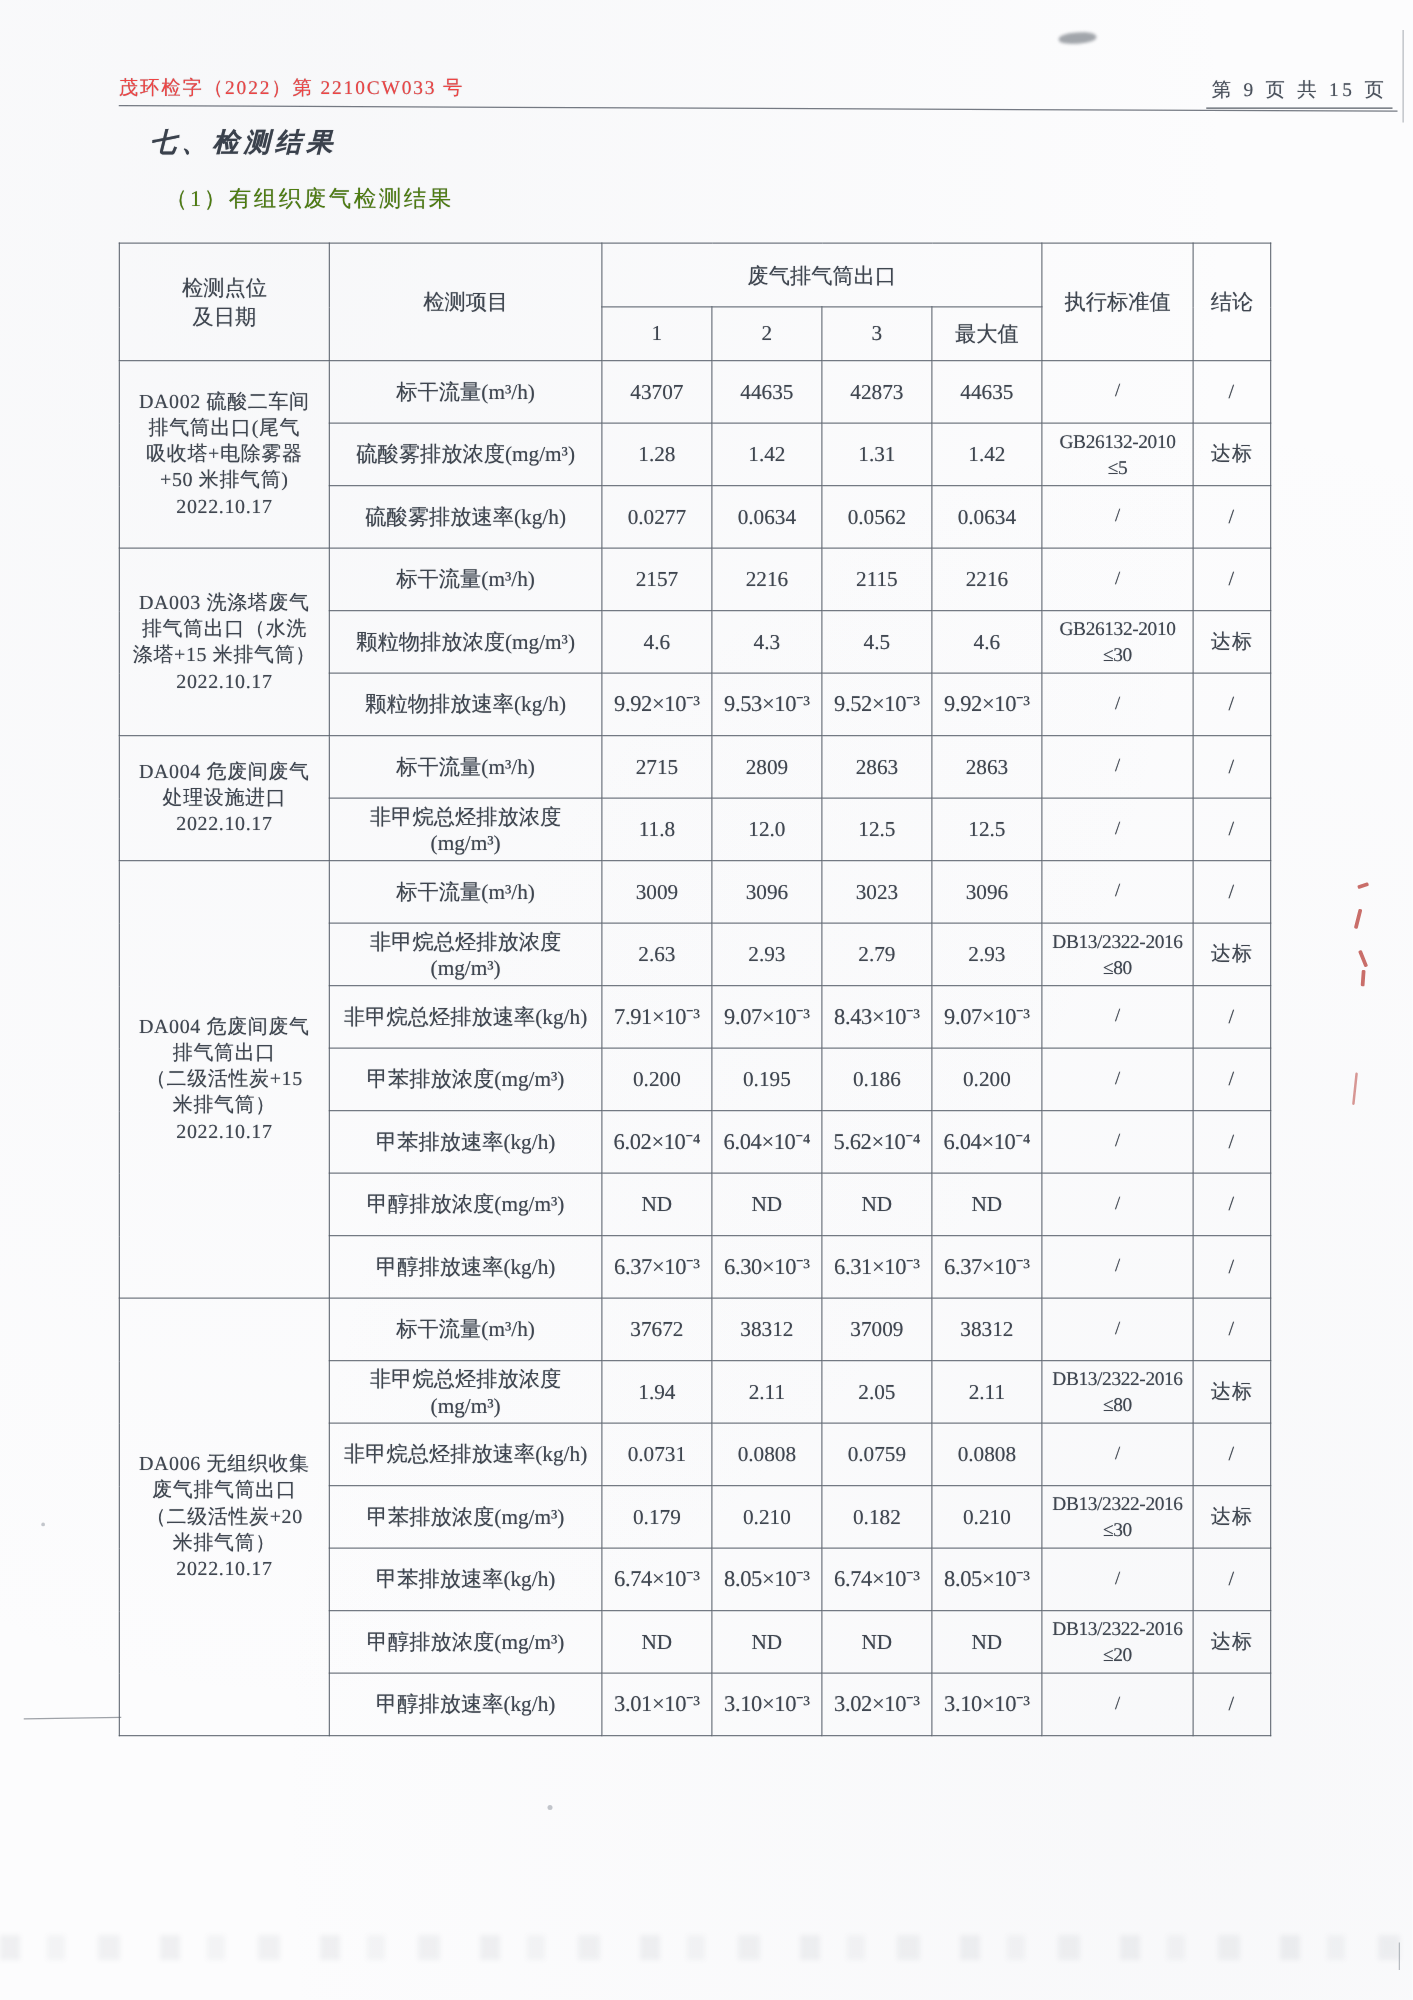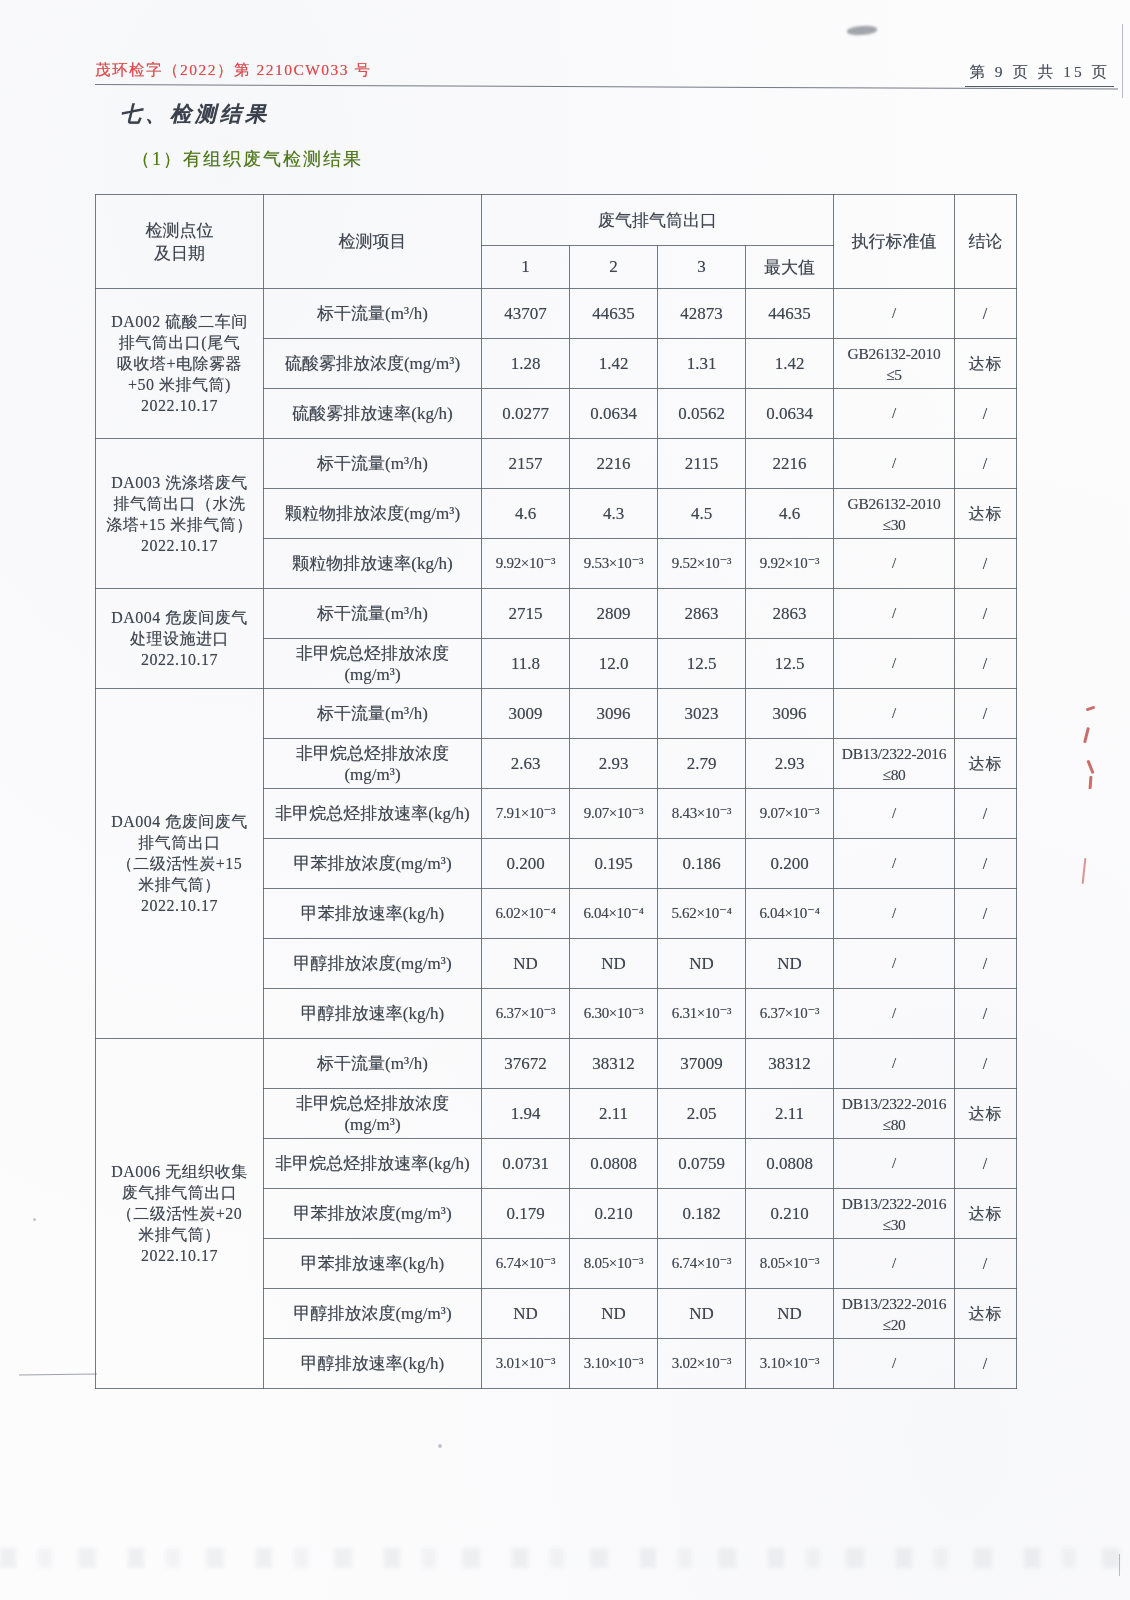--- a/index.html
+++ b/index.html
@@ -66,21 +66,21 @@
     text-shadow:0 0 0.7px rgba(63,70,80,.5);
     white-space:pre-line;
     overflow:hidden;
   }
   .tbl thead tr:first-child th{height:50px;}
   .tbl thead tr:last-child th{height:42px;}
   .tbl tbody td{height:49px;line-height:21px;}
   td.loc{font-size:16px;line-height:26px;letter-spacing:0.5px;}
   td.item{font-size:17px;}
   td.val{font-size:17px;}
-  td.val.sci{font-size:15px;letter-spacing:-0.3px;}
+  td.val.sci{font-size:18px;letter-spacing:-0.3px;font-family:Liberation Serif, serif;}
   td.std{font-size:15px;line-height:20px;}
   td.std.multi{font-size:15.5px;letter-spacing:-0.3px;}
   td.concl{font-size:16px;letter-spacing:1px;}
   
   .edge-line-top-right{
     position:absolute;left:1122px;top:24px;width:0;height:74px;
     border-left:1.6px solid rgba(125,132,142,.55);
   }
   .table-bottom-extension{
     position:absolute;left:19px;top:1374px;width:78px;height:0;

